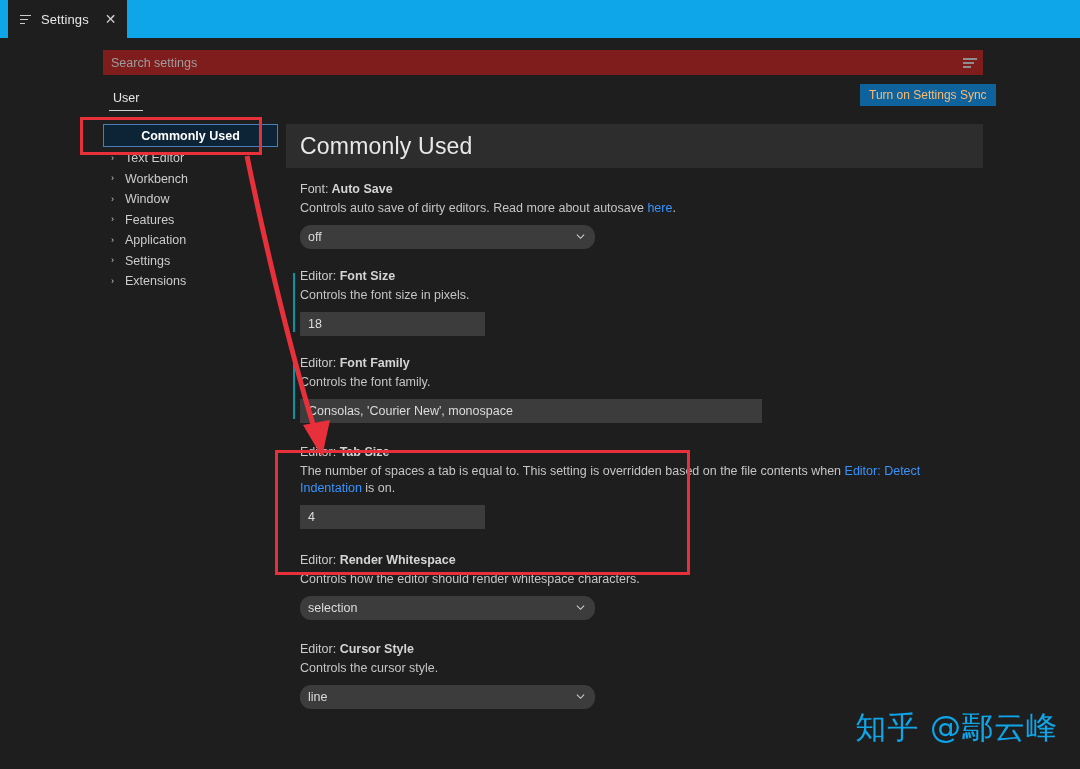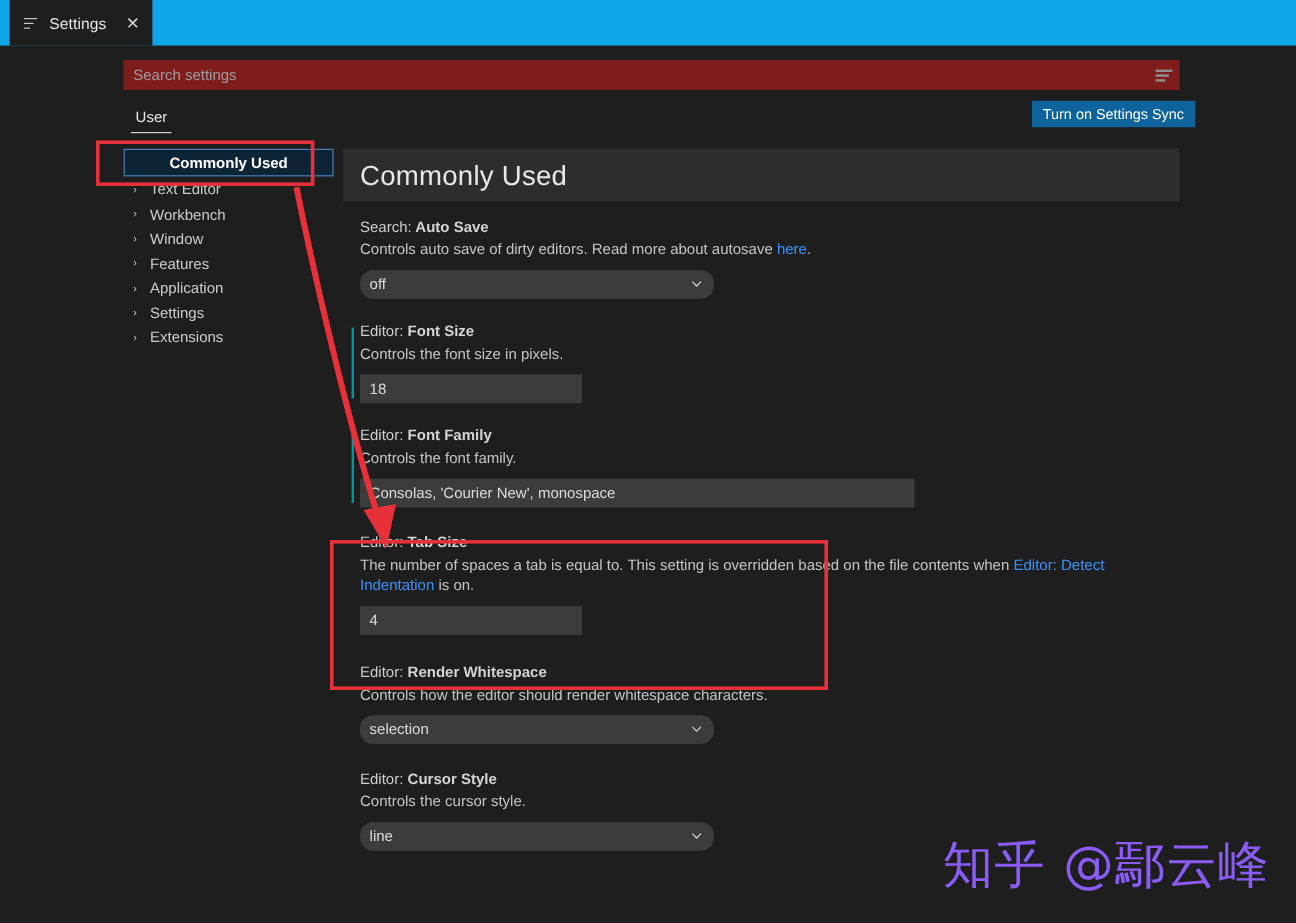--- a/index.html
+++ b/index.html
@@ -90,21 +90,21 @@
   #filter-icon i:nth-child(2) { top: 12px; width: 11px; }
   #filter-icon i:nth-child(3) { top: 16px; width: 8px;  }
 
   
   #sync-btn {
     position: absolute;
     left: 860px; top: 84px;
     height: 22px;
     padding: 0 9px;
     background: #0e639c;
-    color: #ffffff;
+    color: #fdba74;
     font-size: 12px;
     display: flex;
     align-items: center;
     cursor: pointer;
     white-space: nowrap;
   }
 
   
   #scope-tabs {
     position: absolute;
@@ -255,22 +255,22 @@
     position: absolute;
     left: 0; top: 0;
     width: 1080px; height: 769px;
     pointer-events: none;
   }
 
   
   #watermark {
     position: absolute;
     right: 22px; bottom: 20px;
-    font-size: 42px;
-    color: #8b5cf6;
+    font-size: 31px;
+    color: #0ea5e9;
     font-family: "DejaVu Sans", sans-serif;
     letter-spacing: 1px;
     white-space: nowrap;
   }
 </style>
 </head>
 <body>
 
 <div id="titlebar">
   <div id="tab">
@@ -332,21 +332,21 @@
       <span>Extensions</span>
     </div>
   </div>
 
 <div id="pane">
   <div id="pane-header">
     <span class="title">Commonly Used</span>
   </div>
   <div id="settings-list">
       <div class="setting" style="margin-top: 14px;">
-        <div class="s-title"><span class="scope">Search:</span> <span>Auto Save</span></div>
+        <div class="s-title"><span class="scope">Font:</span> <span>Auto Save</span></div>
         <div class="s-desc"><span>Controls auto save of dirty editors. Read more about autosave </span><a href="#">here</a><span>.</span></div>
         <div class="s-control">
           <div class="s-select">
             <span>off</span>
             <svg class="chev" viewBox="0 0 10 10">
               <path d="M1 3 L5 7 L9 3" stroke="#cfcfcf" stroke-width="1.2" fill="none"></path>
             </svg>
           </div>
         </div>
       </div>

